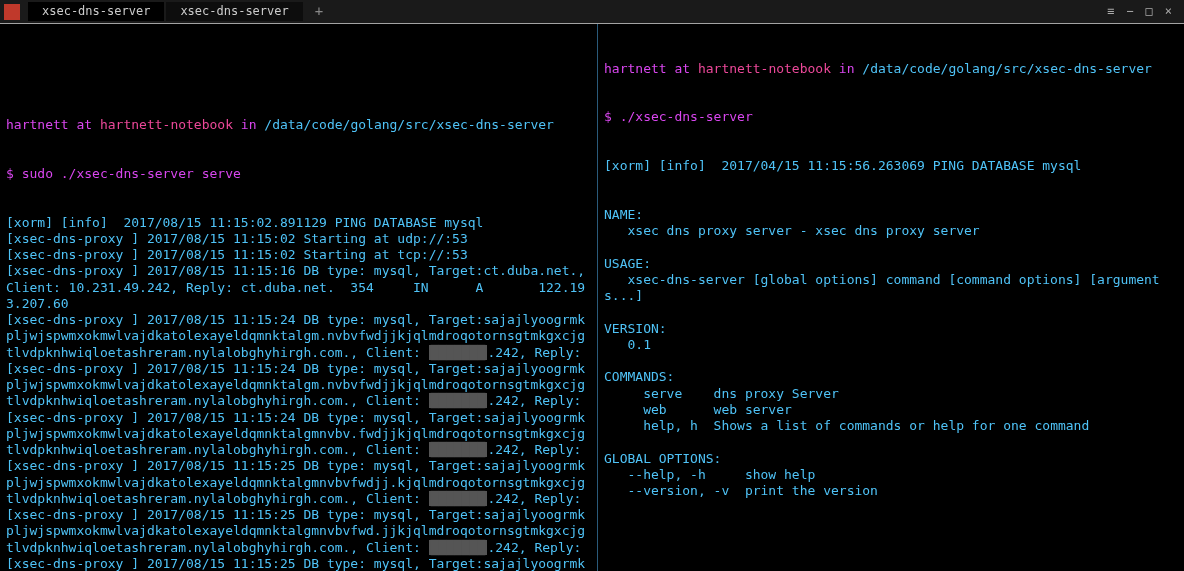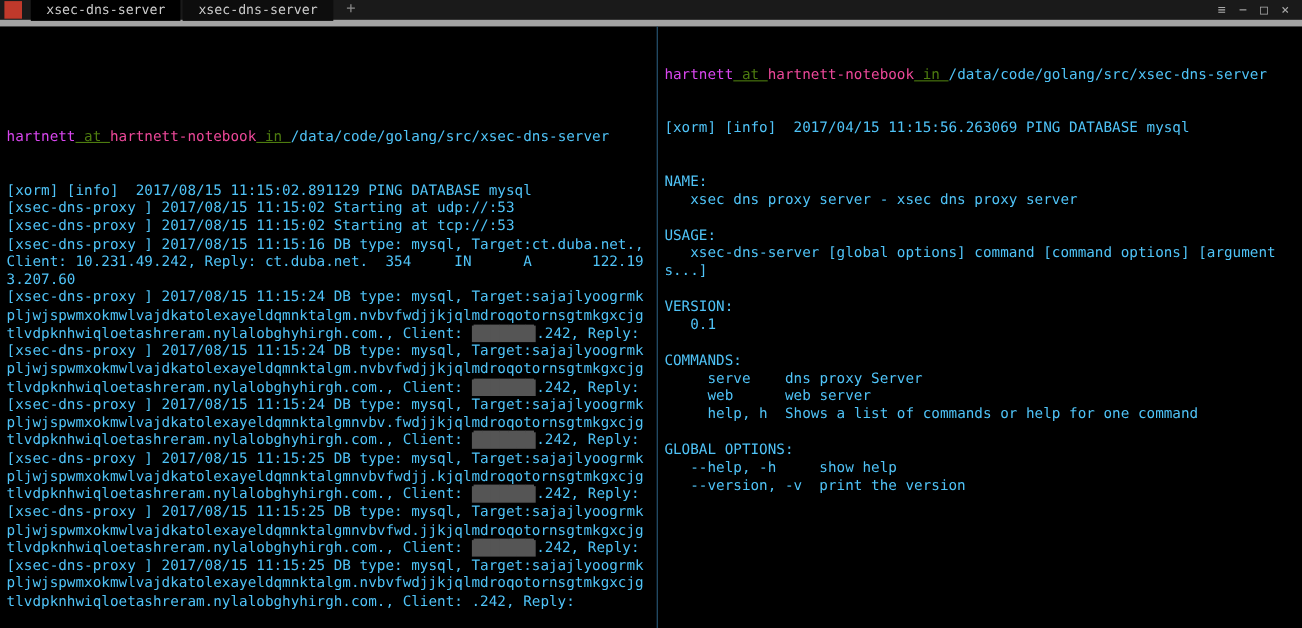--- a/index.html
+++ b/index.html
@@ -12,21 +12,21 @@
   width: 1184px;
   height: 571px;
   overflow: hidden;
 }
 .titlebar {
   background: #1a1a1a;
   height: 24px;
   display: flex;
   align-items: center;
   padding: 0 4px;
-  border-bottom: 6px solid #a3a3a3;
+  border-bottom: 1px solid #a3a3a3;
 }
 .app-icon {
   width: 16px;
   height: 16px;
   background: #c0392b;
   margin-right: 8px;
 }
 .tab {
   padding: 2px 14px;
   color: #ccc;
@@ -60,21 +60,21 @@
   overflow: hidden;
   white-space: pre-wrap;
   word-break: break-all;
 }
 .pane.left {
   width: 598px;
   border-right: 1px solid #2a5a7a;
 }
 .pane.right { flex: 1; }
 .c-red { color: #d946ef; }
-.c-white { color: #4d7c0f; text-decoration: underline; }
+.c-white { color: #d946ef; }
 .c-cyan { color: #4fc3f7; }
 .c-yellow { color: #ec4899; }
 .redact {
   background: #555;
   color: #555;
   padding: 0 2px;
 }
 .line { display: block; }
 </style>
 </head>
@@ -91,25 +91,27 @@
     <span>□</span>
     <span>×</span>
   </div>
 </div>
 
 <div class="panes">
 
   <div class="pane left">
     <div style="height:24px"></div>
     <span class="line"><span class="c-red">hartnett</span><span class="c-white"> at </span><span class="c-yellow">hartnett-notebook</span><span class="c-white"> in </span><span class="c-cyan">/data/code/golang/src/xsec-dns-server</span></span>
+    <span class="line c-white">$ sudo ./xsec-dns-server serve</span>
     <div id="left-output"><span class="line c-cyan">[xorm] [info]  2017/08/15 11:15:02.891129 PING DATABASE mysql</span><span class="line c-cyan">[xsec-dns-proxy ] 2017/08/15 11:15:02 Starting at udp://:53</span><span class="line c-cyan">[xsec-dns-proxy ] 2017/08/15 11:15:02 Starting at tcp://:53</span><span class="line c-cyan">[xsec-dns-proxy ] 2017/08/15 11:15:16 DB type: mysql, Target:ct.duba.net., Client: 10.231.49.242, Reply: ct.duba.net.  354     IN      A       122.193.207.60</span><span class="line c-cyan">[xsec-dns-proxy ] 2017/08/15 11:15:24 DB type: mysql, Target:sajajlyoogrmkpljwjspwmxokmwlvajdkatolexayeldqmnktalgm.nvbvfwdjjkjqlmdroqotornsgtmkgxcjgtlvdpknhwiqloetashreram.nylalobghyhirgh.com., Client: <span class="redact">███████</span>.242, Reply:</span><span class="line c-cyan">[xsec-dns-proxy ] 2017/08/15 11:15:24 DB type: mysql, Target:sajajlyoogrmkpljwjspwmxokmwlvajdkatolexayeldqmnktalgm.nvbvfwdjjkjqlmdroqotornsgtmkgxcjgtlvdpknhwiqloetashreram.nylalobghyhirgh.com., Client: <span class="redact">███████</span>.242, Reply:</span><span class="line c-cyan">[xsec-dns-proxy ] 2017/08/15 11:15:24 DB type: mysql, Target:sajajlyoogrmkpljwjspwmxokmwlvajdkatolexayeldqmnktalgmnvbv.fwdjjkjqlmdroqotornsgtmkgxcjgtlvdpknhwiqloetashreram.nylalobghyhirgh.com., Client: <span class="redact">███████</span>.242, Reply:</span><span class="line c-cyan">[xsec-dns-proxy ] 2017/08/15 11:15:25 DB type: mysql, Target:sajajlyoogrmkpljwjspwmxokmwlvajdkatolexayeldqmnktalgmnvbvfwdjj.kjqlmdroqotornsgtmkgxcjgtlvdpknhwiqloetashreram.nylalobghyhirgh.com., Client: <span class="redact">███████</span>.242, Reply:</span><span class="line c-cyan">[xsec-dns-proxy ] 2017/08/15 11:15:25 DB type: mysql, Target:sajajlyoogrmkpljwjspwmxokmwlvajdkatolexayeldqmnktalgmnvbvfwd.jjkjqlmdroqotornsgtmkgxcjgtlvdpknhwiqloetashreram.nylalobghyhirgh.com., Client: <span class="redact">███████</span>.242, Reply:</span><span class="line c-cyan">[xsec-dns-proxy ] 2017/08/15 11:15:25 DB type: mysql, Target:sajajlyoogrmkpljwjspwmxokmwlvajdkatolexayeldqmnktalgm.nvbvfwdjjkjqlmdroqotornsgtmkgxcjgtlvdpknhwiqloetashreram.nylalobghyhirgh.com., Client: .242, Reply:</span></div>
   </div>
 
   <div class="pane right">
     <span class="line"><span class="c-red">hartnett</span><span class="c-white"> at </span><span class="c-yellow">hartnett-notebook</span><span class="c-white"> in </span><span class="c-cyan">/data/code/golang/src/xsec-dns-server</span></span>
+    <span class="line c-white">$ ./xsec-dns-server</span>
     <span class="line c-cyan">[xorm] [info]  2017/04/15 11:15:56.263069 PING DATABASE mysql</span>
     <div id="help-output"><span class="line c-cyan">NAME:</span><span class="line c-cyan">   xsec dns proxy server - xsec dns proxy server</span><span class="line c-cyan">&nbsp;</span><span class="line c-cyan">USAGE:</span><span class="line c-cyan">   xsec-dns-server [global options] command [command options] [arguments...]</span><span class="line c-cyan">&nbsp;</span><span class="line c-cyan">VERSION:</span><span class="line c-cyan">   0.1</span><span class="line c-cyan">&nbsp;</span><span class="line c-cyan">COMMANDS:</span><span class="line c-cyan">     serve    dns proxy Server</span><span class="line c-cyan">     web      web server</span><span class="line c-cyan">     help, h  Shows a list of commands or help for one command</span><span class="line c-cyan">&nbsp;</span><span class="line c-cyan">GLOBAL OPTIONS:</span><span class="line c-cyan">   --help, -h     show help</span><span class="line c-cyan">   --version, -v  print the version</span></div>
     <div style="height:16px"></div>
     
     
     
     
     
     
   </div>

